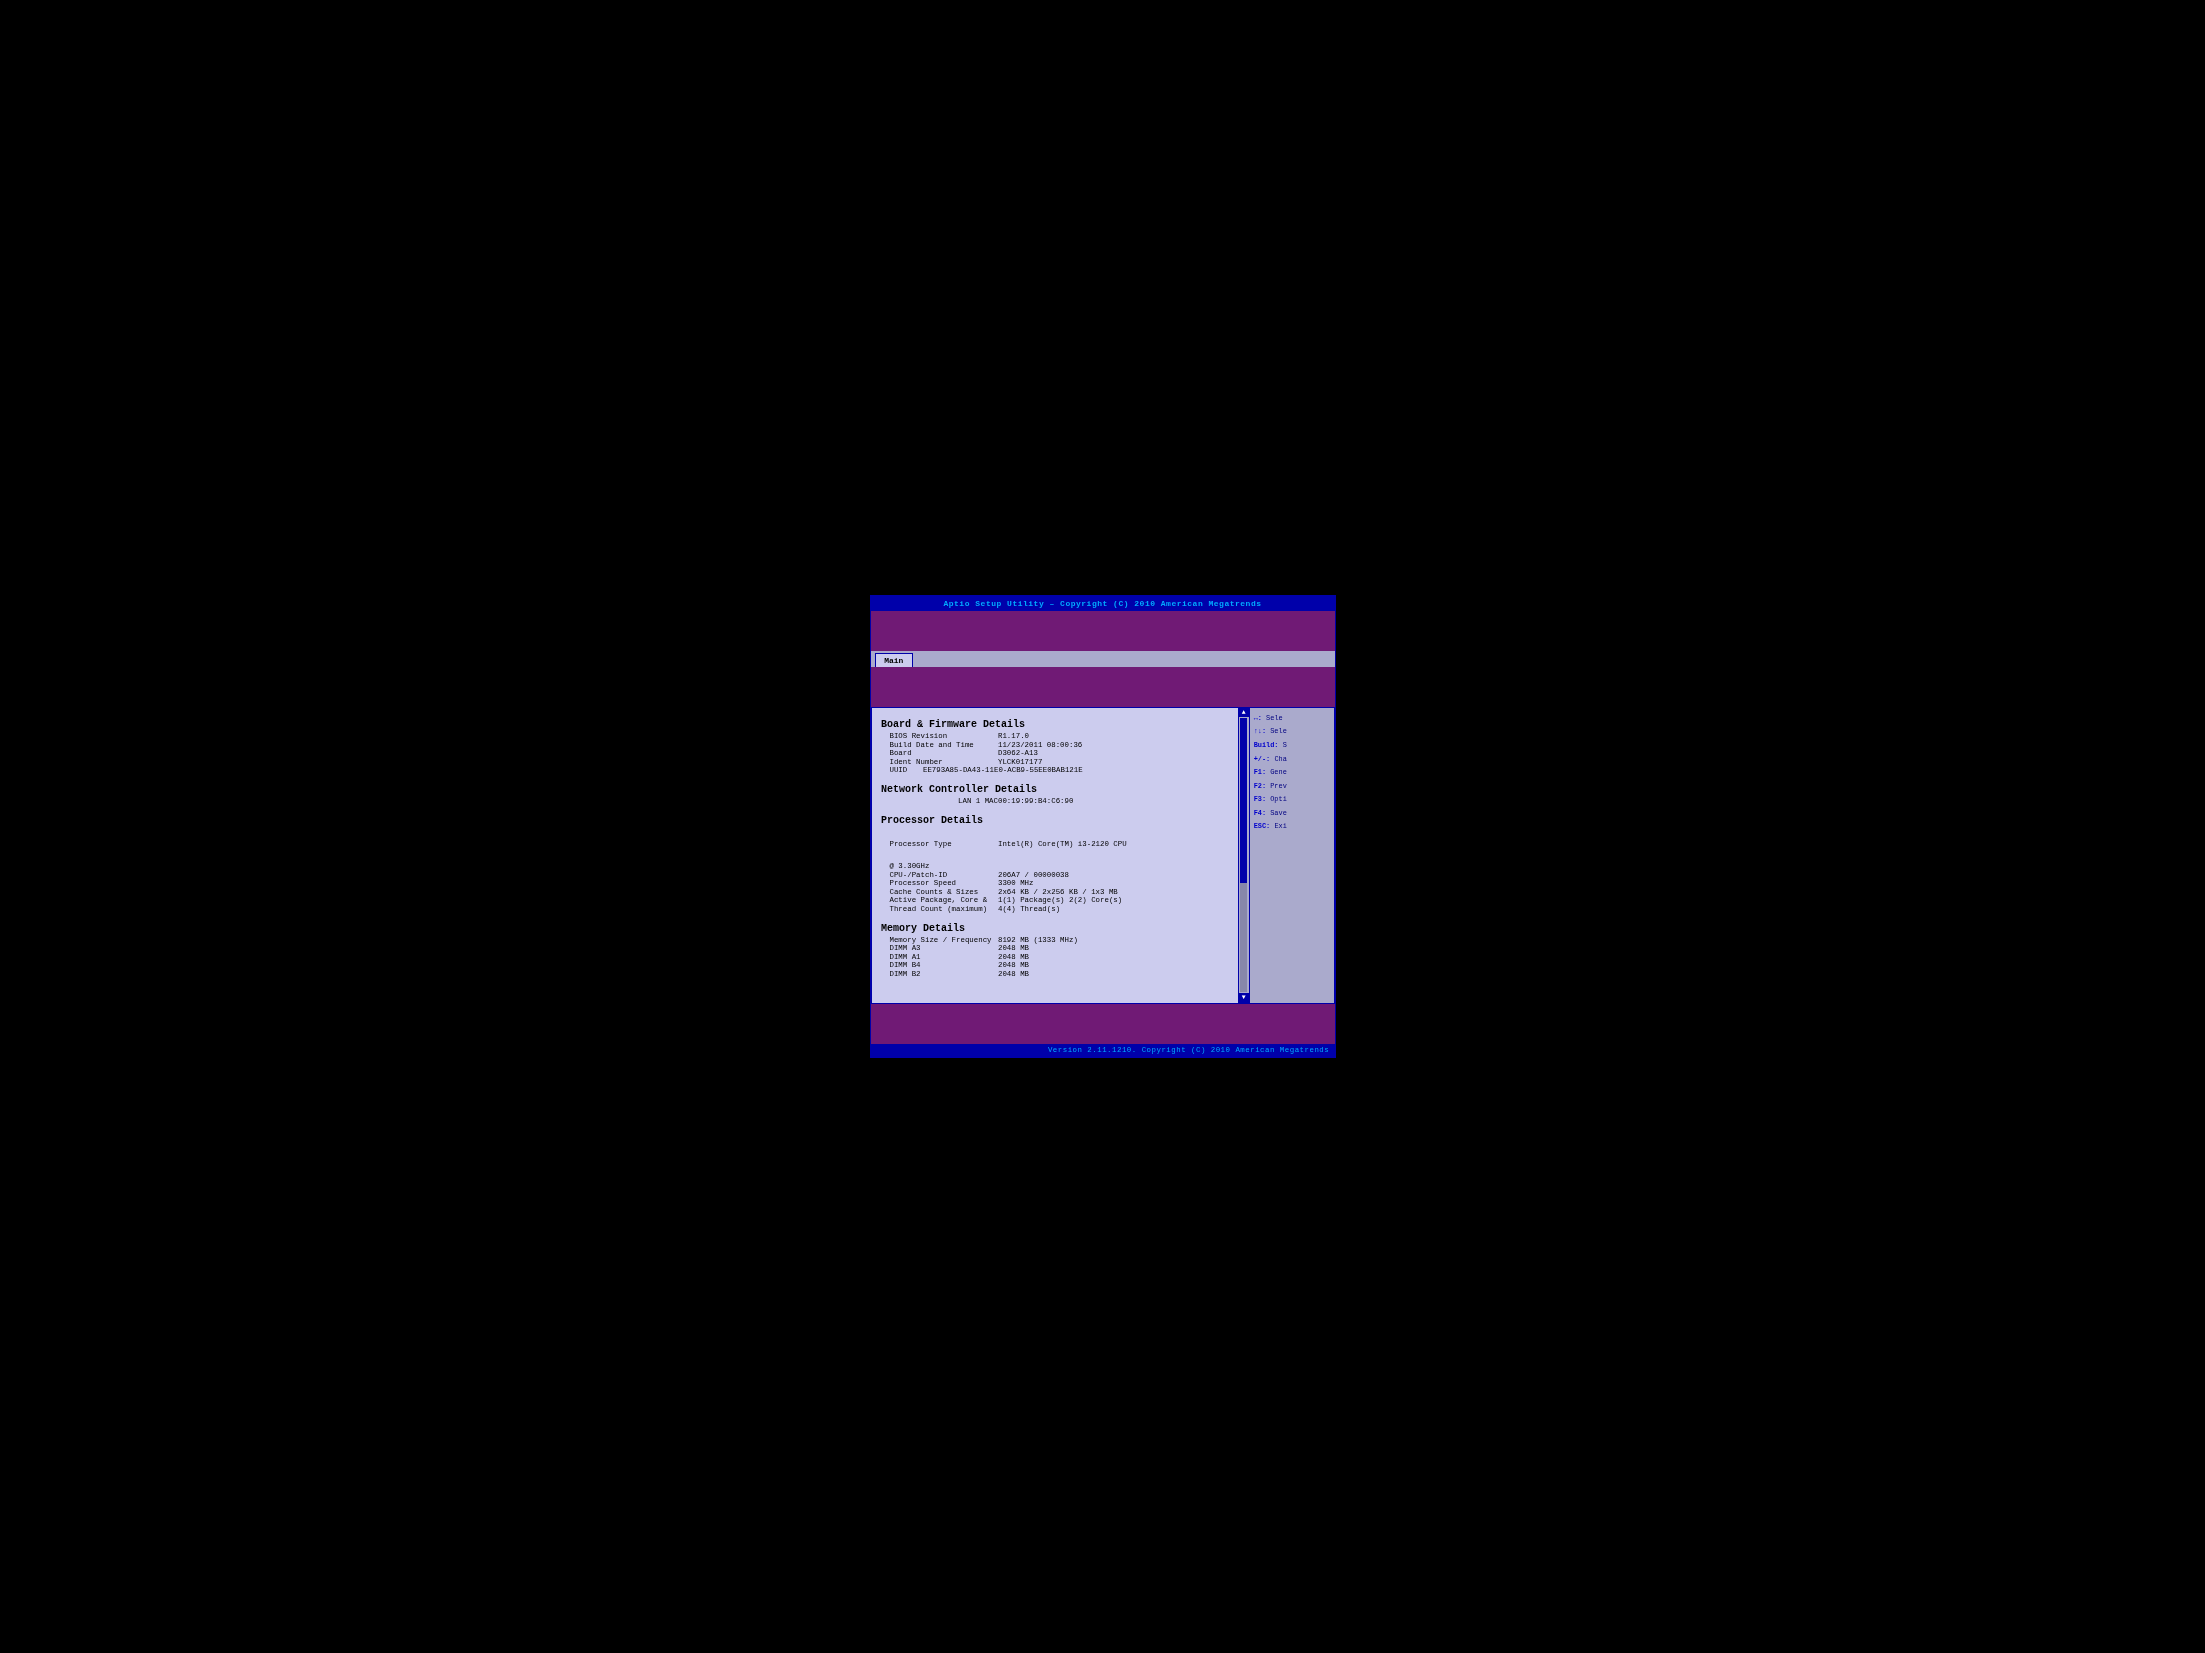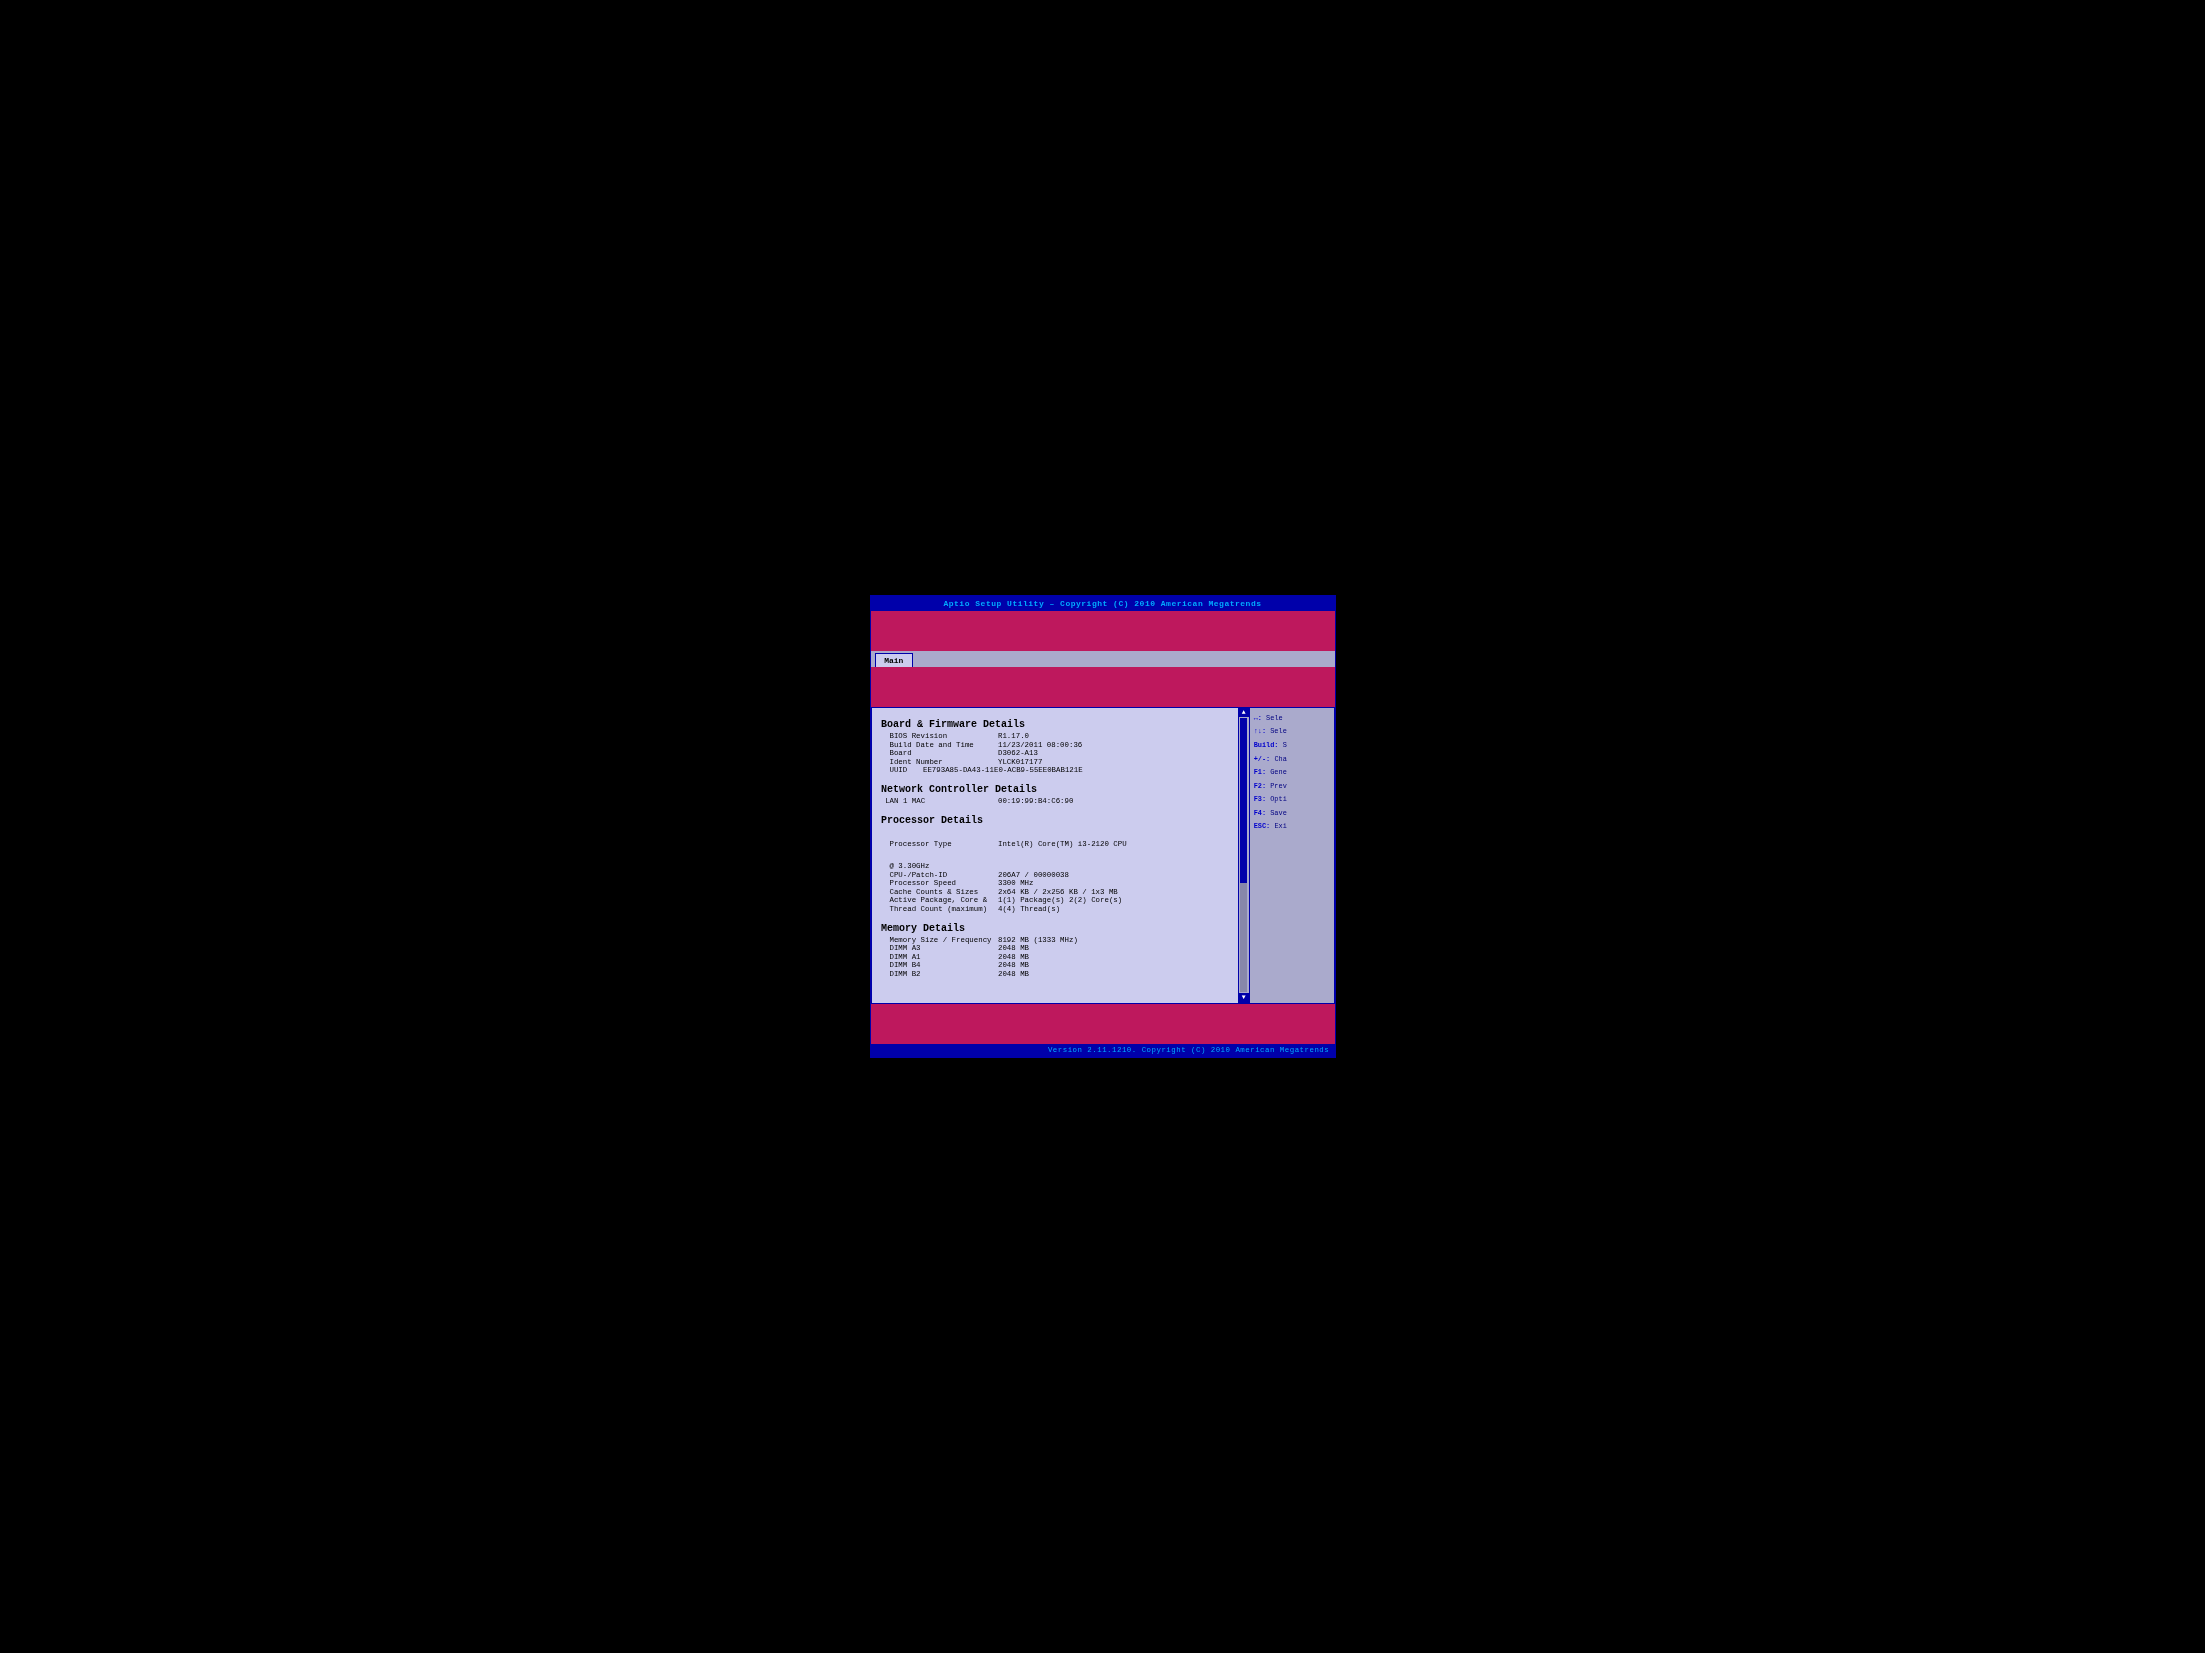--- a/index.html
+++ b/index.html
@@ -9,21 +9,21 @@
       font-family: 'Courier New', Courier, monospace;
       font-size: 8.5px;
       display: flex;
       justify-content: center;
       align-items: center;
       min-height: 100vh;
     }
 
     .bios-screen {
       width: 466px;
-      background: #be185d;
+      background: #701a75;
       border: 1.6px solid #0000aa;
       display: flex;
       flex-direction: column;
       overflow: hidden;
       gap: 40px;
     }
 
     .title-bar {
       background: #0000aa;
       color: #00aaff;
@@ -156,20 +156,21 @@
       color: #000;
     }
 
     .info-label {
       min-width: 117px;
       padding-left: 8.5px;
     }
 
     .info-label.sub {
       padding-left: 4.2px;
+      text-align: right;
     }
 
     .info-value {
       color: #000;
     }
 
     .uuid-row {
       display: flex;
       margin: 0.5px 0;
       font-size: 7.4px;

